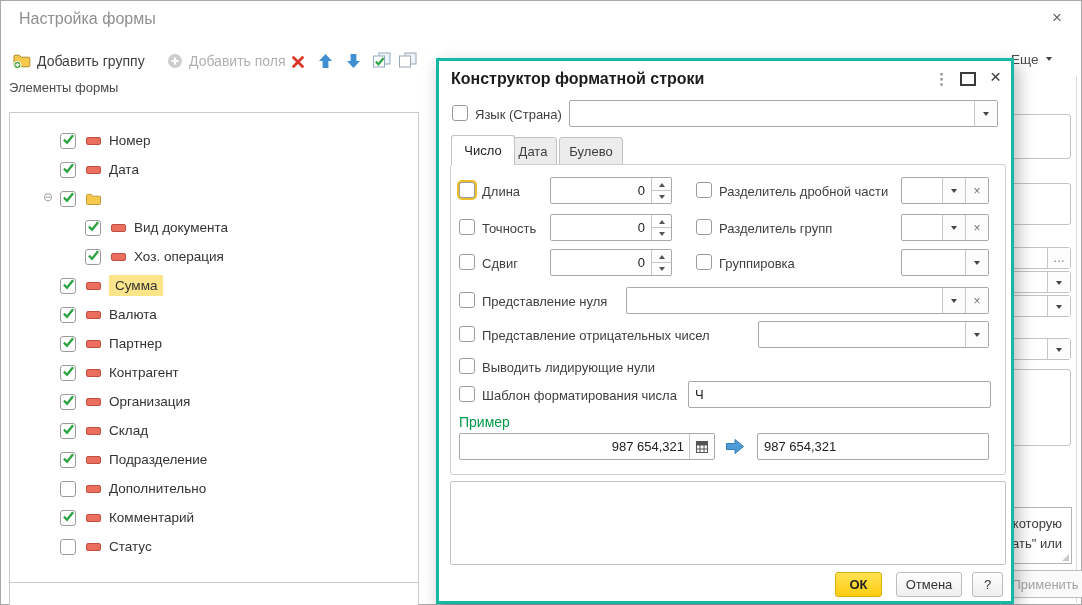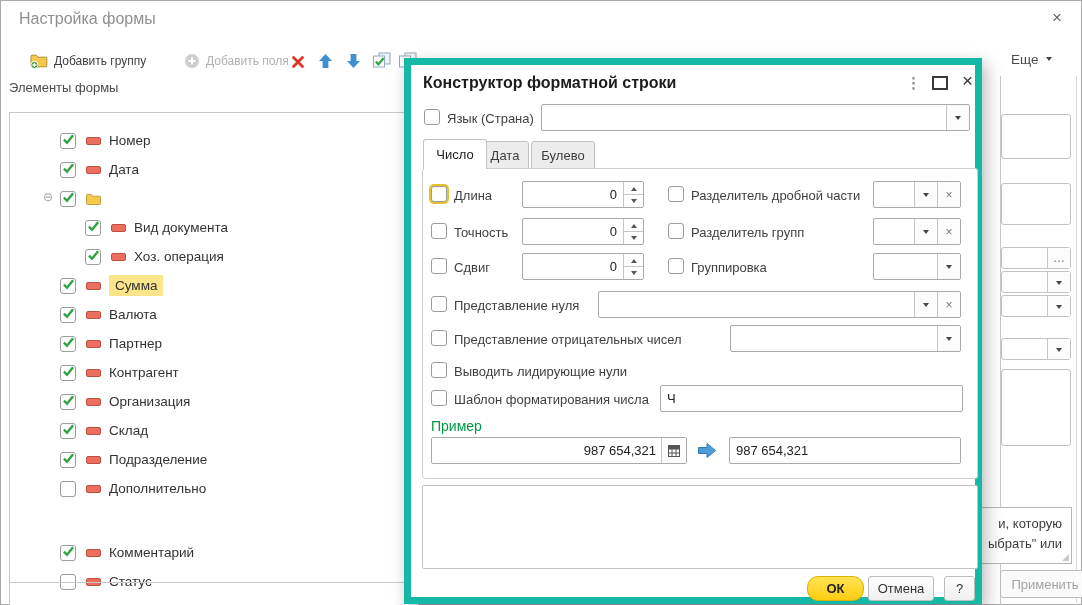--- a/index.html
+++ b/index.html
@@ -2,38 +2,38 @@
 <html><head>
 <meta charset="utf-8">
 <style>
   html,body{margin:0;padding:0;}
   body{width:1082px;height:605px;overflow:hidden;position:relative;background:#fff;
        font-family:"Liberation Sans", sans-serif;font-size:13px;color:#3c3c3c;}
   .abs{position:absolute;}
   .win{position:absolute;left:0;top:0;width:1080px;height:603px;border:1px solid #a8a8a8;background:#fff;}
   .win-title{font-size:16px;color:#8f8f8f;}
   .win-close{font-size:17px;color:#666;cursor:pointer;line-height:1;}
-  .tbtn{display:flex;align-items:center;gap:6px;color:#3f3f3f;font-size:12px;cursor:pointer;margin-left:17px;}
+  .tbtn{display:flex;align-items:center;gap:6px;color:#3f3f3f;font-size:14px;cursor:pointer;}
   .tbtn.disabled{color:#b0b0b0;cursor:default;}
   .more-btn{display:flex;align-items:center;gap:8px;color:#4a4a4a;font-size:13.5px;cursor:pointer;}
   .panel{border:1px solid #c9c9c9;background:#fff;}
   
   .tree-row{position:relative;height:29px;display:flex;align-items:center;cursor:default;}
   .expander{position:absolute;left:33px;top:7px;color:#a5a5a5;font-size:12px;line-height:1;}
   .cb{width:16px;height:16px;box-sizing:border-box;border:1px solid #9c9c9c;border-radius:3px;
       background:#fff;display:inline-flex;align-items:center;justify-content:center;flex:0 0 auto;}
   .cb svg{overflow:visible;margin:-3px 0 0 1px;}
   .cb.focus{box-shadow:0 0 0 2px #e9bf2b;}
   .ticon{width:15px;display:inline-flex;justify-content:center;margin:0 8px 0 10px;flex:0 0 auto;}
   .dash{width:13px;height:6px;background:#ec6e5e;border:1px solid #bf4f41;border-radius:2px;}
   .tlabel{font-size:13.5px;color:#333;white-space:nowrap;}
   .tlabel.selected{background:#fbe58a;padding:3px 6px;}
   
-  .dlg{position:absolute;left:403px;top:57px;width:578px;height:546px;background:#fff;
-       border:7px solid #14b8a6;box-shadow:4px 6px 16px rgba(0,0,0,.28);z-index:10;box-sizing:border-box;}
+  .dlg{position:absolute;left:435px;top:57px;width:578px;height:546px;background:#fff;
+       border:3px solid #14b8a6;box-shadow:4px 6px 16px rgba(0,0,0,.28);z-index:10;box-sizing:border-box;}
   .dlg-title{font-size:16px;font-weight:bold;color:#1c1c1c;white-space:nowrap;}
   .dots{font-size:15px;color:#8c8c8c;font-weight:bold;cursor:pointer;}
   .maxi{width:12px;height:10px;border:2px solid #3a3a3a;display:inline-block;cursor:pointer;}
   .dlg-close{font-size:19px;color:#3a3a3a;cursor:pointer;line-height:1;}
   .input, .combo, .spin{box-sizing:border-box;border:1px solid #a9a9a9;border-radius:2px;background:#fff;display:flex;align-items:center;}
   .combo-val{flex:1;padding:0 6px;font-size:13px;color:#333;}
   .cbtn{width:22px;align-self:stretch;border-left:1px solid #c6c6c6;display:flex;align-items:center;
         justify-content:center;color:#777;font-size:12px;background:#fcfcfc;cursor:pointer;}
   .tri-d{width:0;height:0;border:3.5px solid transparent;border-top:4.5px solid #444;margin-top:4px;}
   .spin-val{flex:1;text-align:right;padding-right:6px;font-size:13px;color:#222;}
@@ -257,21 +257,21 @@
           </span>
           <span class="tlabel">Подразделение</span>
         </div>
         <div class="tree-row" style="padding-left: 50px;">
           <span class="cb"></span>
           <span class="ticon">
             <span class="dash"></span>
           </span>
           <span class="tlabel">Дополнительно</span>
         </div>
-        <div class="tree-row" style="padding-left: 50px; margin-top: 35px;">
+        <div class="tree-row" style="padding-left: 50px;">
           <span class="cb">
             <svg viewBox="0 0 14 12" width="13" height="11">
               <path d="M2 6.2 L5.4 9.6 L12 1.4" fill="none" stroke="#2da343" stroke-width="2.6"></path>
             </svg>
           </span>
           <span class="ticon">
             <span class="dash"></span>
           </span>
           <span class="tlabel">Комментарий</span>
         </div>
@@ -453,18 +453,18 @@
             <path d="M1.5 5.5 h8.5 V1.5 l8.5 7 -8.5 7 V11.5 H1.5 Z" fill="#4f9bd6" stroke="#2f7cb8"></path>
           </svg>
       </span>
       <div class="abs input" style="left:306px;top:268px;width:232px;height:27px;">
         <span style="padding:0 6px;color:#222;">987 654,321</span>
       </div>
     </div>
 
     <div class="abs input" style="left:11px;top:420px;width:556px;height:84px;border-color:#c3c3c3;"></div>
 
-    <div class="btn btn-ok abs" style="left:396px;top:511px;width:57px;height:25px;border-radius:11px;">ОК</div>
+    <div class="btn btn-ok abs" style="left:396px;top:511px;width:47px;height:25px;">ОК</div>
     <div class="btn abs" style="left:457px;top:511px;width:66px;height:25px;">Отмена</div>
     <div class="btn abs" style="left:533px;top:511px;width:31px;height:25px;">?</div>
   </div>
 
 </div>
 
 </body></html>

